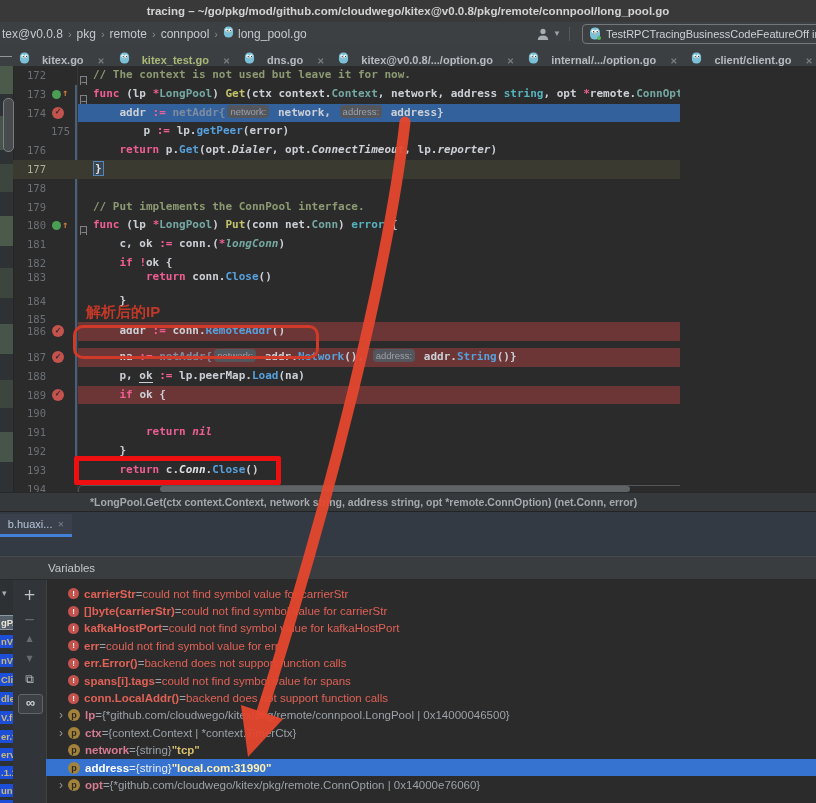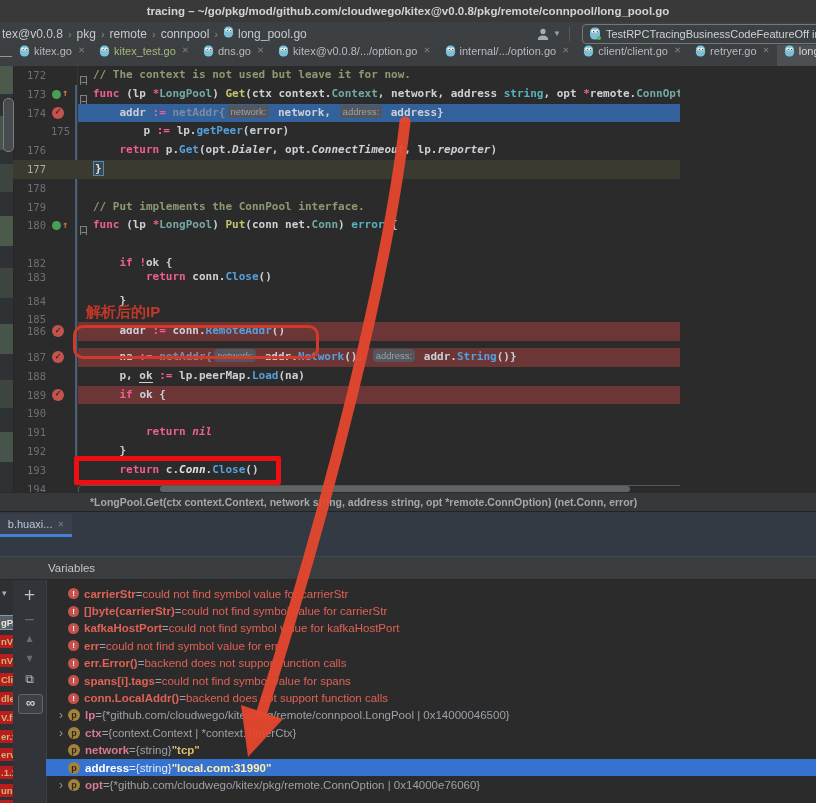--- a/index.html
+++ b/index.html
@@ -14,21 +14,21 @@
   .crumb-sep{color:#84888c;margin:0 5px;font-size:11px;}
   .crumb-item{white-space:nowrap;}
   .crumb-right{position:absolute;right:0;top:0;height:23px;display:flex;align-items:center;}
   .runchip{position:absolute;left:582px;top:2px;width:240px;height:18px;border:1px solid #75787b;
            border-radius:4px;display:flex;align-items:center;gap:5px;padding:0 6px;overflow:hidden;
            font-size:11px;color:#ced2d6;white-space:nowrap;background:#3c4043;}
   .vdiv{width:1px;height:14px;background:#55595c;margin:0 8px;}
   .tabsbar{position:absolute;left:0;top:45px;width:816px;height:21px;background:#3c3f41;
            border-bottom:1px solid #2a2a2a;display:flex;align-items:stretch;}
   .burger{width:26px;display:flex;align-items:center;justify-content:center;color:#9da1a5;font-size:12px;}
-  .tab{display:flex;align-items:flex-start;gap:4px;padding:0 7px;font-size:11px;color:#b7bbbf;white-space:nowrap;}
+  .tab{display:flex;align-items:flex-end;gap:12px;padding:0 7px;font-size:11px;color:#b7bbbf;white-space:nowrap;font-weight:bold;}
   .tab .x{font-size:8.5px;color:#7b8084;margin-left:2px;}
   .tab.mod .tlabel{color:#a9ba77;}
   .tab.active{background:#4c5052;color:#d5d8db;}
   
   .editor{position:absolute;left:0;top:66px;width:680px;height:426px;background:#2b2b2b;overflow:hidden;
           font-family:"DejaVu Sans Mono",monospace;}
   .lstrip{position:absolute;left:0;top:0;width:13px;height:100%;background:#2e3234;border-right:1px solid #262626;}
   .lblock{position:absolute;left:0;width:13px;}
   .lpill{position:absolute;left:3px;top:32px;width:9px;height:52px;border:1px solid #797d80;border-radius:5px;background:#474b4e;}
   .gutsep{position:absolute;left:77px;top:0;width:1px;height:100%;background:#373737;}
@@ -68,21 +68,21 @@
   .dbgtab{position:absolute;left:0;top:2px;width:72px;height:20px;background:#3a414d;display:flex;
           align-items:center;justify-content:center;gap:5px;font-size:11px;color:#b7c5d6;}
   .dbgtab .x{font-size:8px;color:#76818c;}
   .dbgunder{position:absolute;left:0;top:22px;width:72px;height:3px;background:#4381d8;}
   
   .varheader{position:absolute;left:0;top:556px;width:816px;height:24px;background:#3a3d3f;
              border-top:1px solid #47494b;border-bottom:1px solid #292929;box-sizing:border-box;
              line-height:22px;padding-left:48px;font-size:11.5px;color:#c4c7ca;}
   .varsbody{position:absolute;left:0;top:580px;width:816px;height:223px;background:#2b2b2b;overflow:hidden;}
   .framescol{position:absolute;left:0;top:0;width:13px;height:100%;background:#2e3134;border-right:1px solid #3a3a3a;overflow:hidden;}
-  .frag{position:absolute;left:0;font-size:9.5px;font-weight:bold;color:#c9b679;background:#b91c1c;
+  .frag{position:absolute;left:0;font-size:9.5px;font-weight:bold;color:#c9b679;background:#1d4ed8;
         padding:0 1px;white-space:nowrap;line-height:13px;}
   .frag.sel{background:#56606b;color:#e9e5d5;outline:1px solid #8b97a2;}
   .fcombo{position:absolute;left:2px;top:8px;color:#a9adb1;font-size:9px;}
   .toolcol{position:absolute;left:13px;top:0;width:33px;height:100%;background:#313438;border-right:1px solid #404040;}
   .tbtn{position:absolute;left:0;width:33px;text-align:center;font-family:"DejaVu Sans",sans-serif;}
   .glassbox{position:absolute;left:5px;top:114px;width:23px;height:18px;border:1px solid #61656a;border-radius:3px;
             background:#3d4145;color:#d1d4d7;font-size:13px;font-weight:bold;line-height:16px;text-align:center;}
   .vrow{position:absolute;left:46px;right:0;height:17.4px;display:flex;align-items:center;
         font-size:11.5px;white-space:nowrap;overflow:hidden;padding-left:8px;}
   .vrow.sel{background:#3672cf;}
@@ -281,20 +281,21 @@
       <div class="bguide"></div>
       <div class="crow" style="top: 0px;"><span class="lnum">172</span><span class="fold"><span class="fminus">−</span></span><span class="codetext"><span class="cm">// The context is not used but leave it for now.</span></span></div>
       <div class="crow" style="top: 18.8px;"><span class="lnum">173</span><span class="gicon impl"><span class="gc"></span><span class="ua">↑</span></span><span class="fold"><span class="fminus">−</span></span><span class="codetext"><span class="kw">func </span><span class="pl">(lp </span><span class="kw">*</span><span class="typ">LongPool</span><span class="pl">) </span><span class="decl">Get</span><span class="pl">(ctx context.</span><span class="typ">Context</span><span class="pl">, network, address </span><span class="bi">string</span><span class="pl">, opt </span><span class="kw">*</span><span class="pl">remote.</span><span class="typ">ConnOption</span><span class="pl">) (net.</span><span class="typ">Conn</span><span class="pl">, </span><span class="bi">error</span></span></div>
       <div class="crow" style="top: 37.6px;"><div class="band-exec"></div><span class="lnum">174</span><span class="gicon"><span class="bpdot">✓</span></span><span class="codetext"><span class="pl">    addr </span><span class="kw">:= </span><span class="dim">netAddr{</span><span class="chip">network:</span><span class="pl"> network, </span><span class="chip">address:</span><span class="pl"> address}</span></span></div>
       <div class="crow" style="top: 56.4px; margin-left: 24px;"><span class="lnum">175</span><span class="codetext"><span class="pl">    p </span><span class="kw">:= </span><span class="pl">lp.</span><span class="call">getPeer</span><span class="pl">(error)</span></span></div>
       <div class="crow" style="top: 75.2px;"><span class="lnum">176</span><span class="codetext"><span class="pl">    </span><span class="kw">return </span><span class="pl">p.</span><span class="call">Get</span><span class="pl">(opt.</span><span class="it">Dialer</span><span class="pl">, opt.</span><span class="it">ConnectTimeout</span><span class="pl">, lp.</span><span class="it">reporter</span><span class="pl">)</span></span></div>
       <div class="crow" style="top: 94px;"><div class="band-caret"></div><span class="lnum cur">177</span><span class="fold"><span class="fclose"></span></span><span class="codetext"><span class="brc">}</span></span></div>
       <div class="crow" style="top: 112.8px;"><span class="lnum">178</span><span class="codetext"></span></div>
       <div class="crow" style="top: 131.6px;"><span class="lnum">179</span><span class="codetext"><span class="cm">// Put implements the ConnPool interface.</span></span></div>
       <div class="crow" style="top: 150.4px;"><span class="lnum">180</span><span class="gicon impl"><span class="gc"></span><span class="ua">↑</span></span><span class="fold"><span class="fminus">−</span></span><span class="codetext"><span class="kw">func </span><span class="pl">(lp </span><span class="kw">*</span><span class="typ">LongPool</span><span class="pl">) </span><span class="decl">Put</span><span class="pl">(conn net.</span><span class="typ">Conn</span><span class="pl">) </span><span class="bi">error</span><span class="pl"> {</span></span></div>
+      <div class="crow" style="top: 169.2px;"><span class="lnum">181</span><span class="codetext"><span class="pl">    c, ok </span><span class="kw">:= </span><span class="pl">conn.(</span><span class="kw">*</span><span class="typit">longConn</span><span class="pl">)</span></span></div>
       <div class="crow" style="top: 188px;"><span class="lnum">182</span><span class="fold"><span class="fclose"></span></span><span class="codetext"><span class="pl">    </span><span class="kw">if </span><span class="kw">!</span><span class="pl">ok {</span></span></div>
       <div class="crow" style="top: 202px;"><span class="lnum">183</span><span class="codetext"><span class="pl">        </span><span class="kw">return </span><span class="pl">conn.</span><span class="call">Close</span><span class="pl">()</span></span></div>
       <div class="crow" style="top: 225.6px;"><span class="lnum">184</span><span class="fold"><span class="fclose"></span></span><span class="codetext"><span class="pl">    }</span></span></div>
       <div class="crow" style="top: 244.4px;"><span class="lnum">185</span><span class="codetext"></span></div>
       <div class="crow" style="top: 256px; padding-left: 12px;"><div class="band-bp"></div><span class="lnum">186</span><span class="gicon"><span class="bpdot">✓</span></span><span class="codetext"><span class="pl">    addr </span><span class="kw">:= </span><span class="pl">conn.</span><span class="call">RemoteAddr</span><span class="pl">()</span></span></div>
       <div class="crow" style="top: 282px;"><div class="band-bp"></div><span class="lnum">187</span><span class="gicon"><span class="bpdot">✓</span></span><span class="codetext"><span class="pl">    na </span><span class="kw">:= </span><span class="dim">netAddr{</span><span class="chip">network:</span><span class="pl"> addr.</span><span class="call">Network</span><span class="pl">(), </span><span class="chip">address:</span><span class="pl"> addr.</span><span class="call">String</span><span class="pl">()}</span></span></div>
       <div class="crow" style="top: 300.8px;"><span class="lnum">188</span><span class="codetext"><span class="pl">    p, </span><span class="ul">ok</span><span class="pl"> </span><span class="kw">:= </span><span class="pl">lp.peerMap.</span><span class="call">Load</span><span class="pl">(na)</span></span></div>
       <div class="crow" style="top: 319.6px;"><div class="band-bp"></div><span class="lnum">189</span><span class="gicon"><span class="bpdot">✓</span></span><span class="fold"><span class="fclose"></span></span><span class="codetext"><span class="pl">    </span><span class="kw">if </span><span class="pl">ok {</span></span></div>
       <div class="crow" style="top: 338.4px;"><span class="lnum">190</span></div>
       <div class="crow" style="top: 357.2px;"><span class="lnum">191</span><span class="codetext"><span class="pl">        </span><span class="kw">return </span><span class="kwit">nil</span></span></div>

